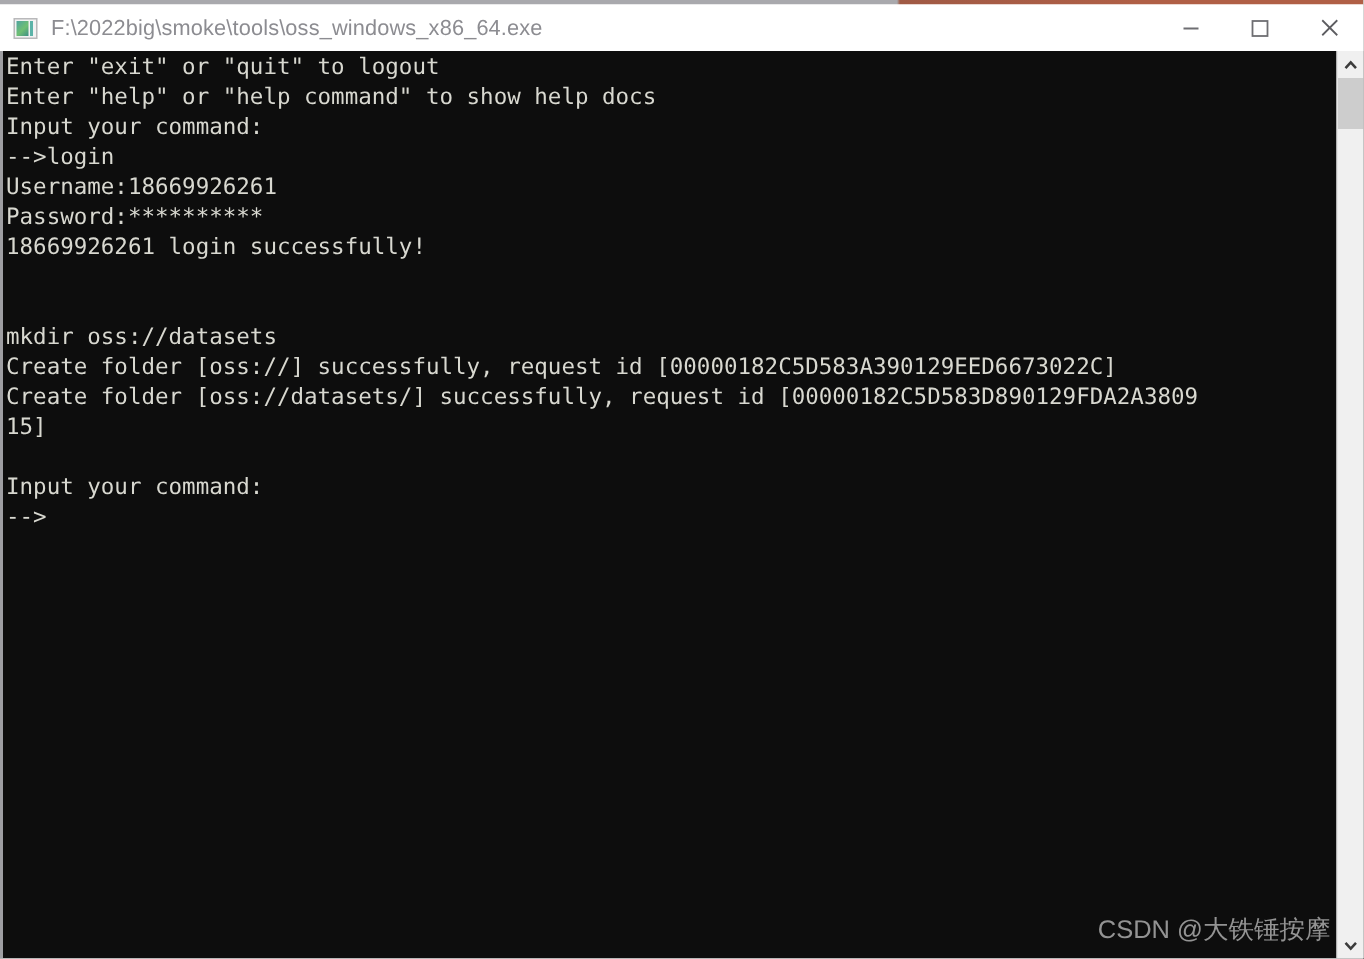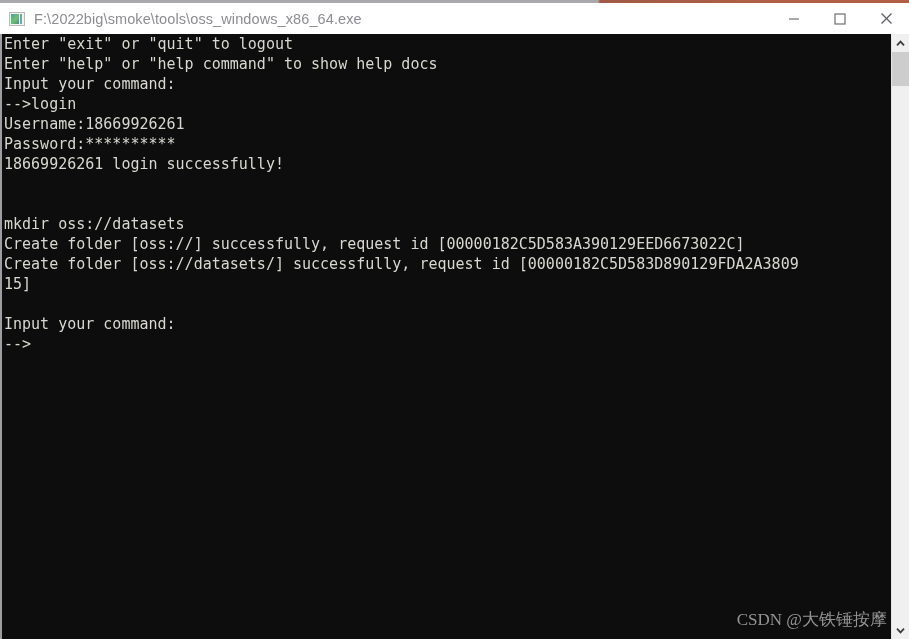--- a/index.html
+++ b/index.html
@@ -165,21 +165,21 @@
     background: #f0f0f0;
   }
 
   
   #watermark {
     position: absolute;
     right: 22px;
     bottom: 8px;
     color: #b9b9b9;
     font-size: 17px;
-    font-family: Liberation Serif, serif;
+    font-family: Liberation Sans, sans-serif;
     opacity: 0.78;
     white-space: nowrap;
     pointer-events: none;
   }
 </style>
 </head>
 <body>
 
 <div id="window">
 

